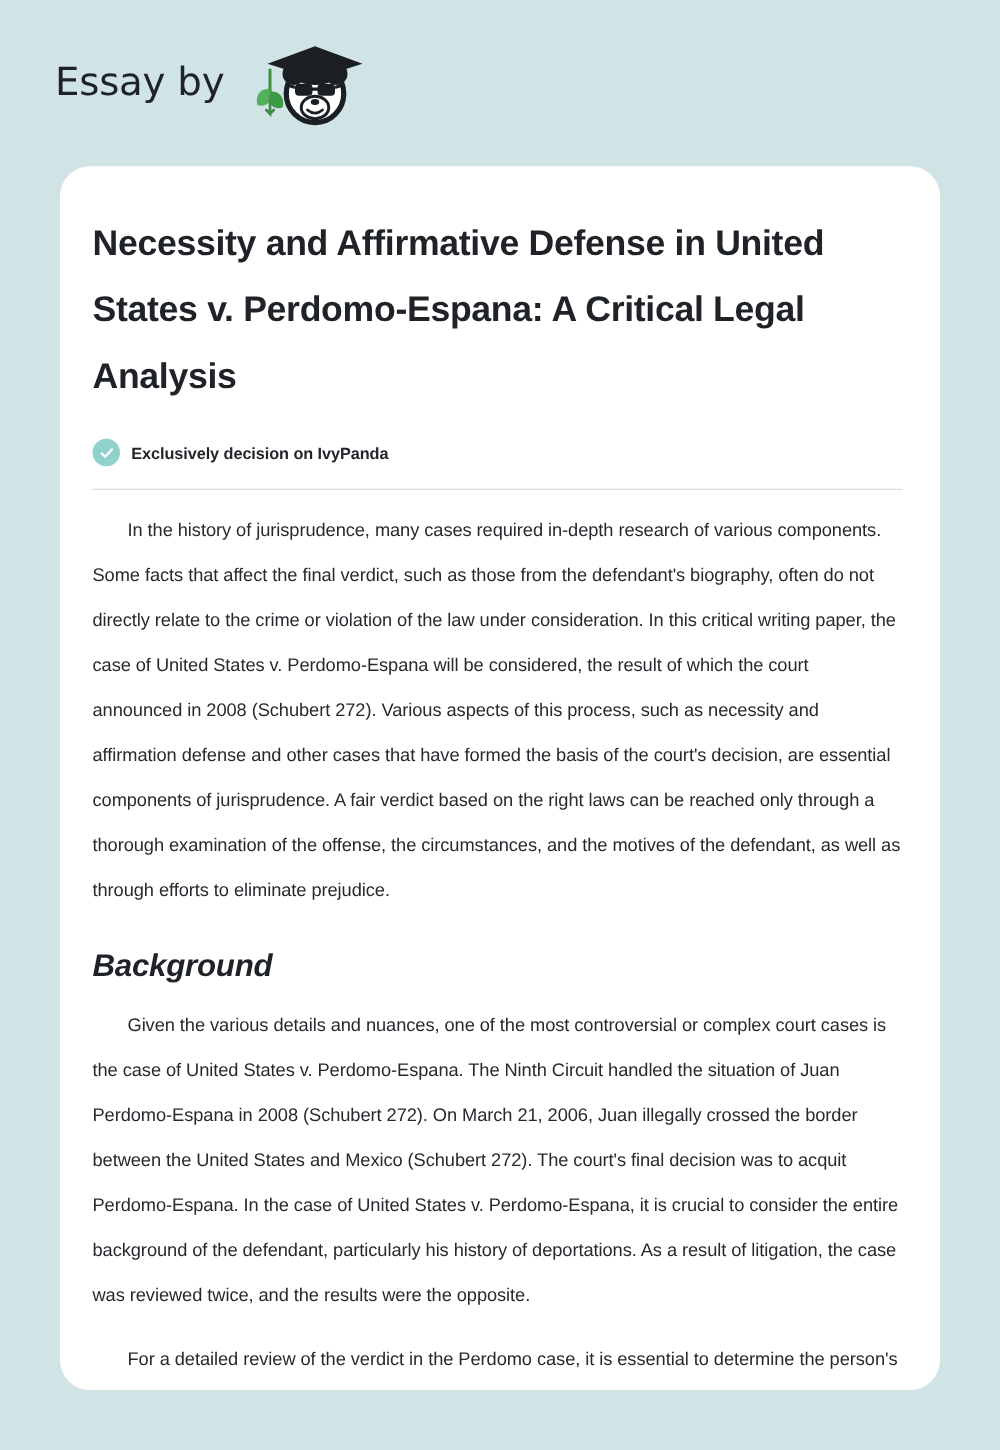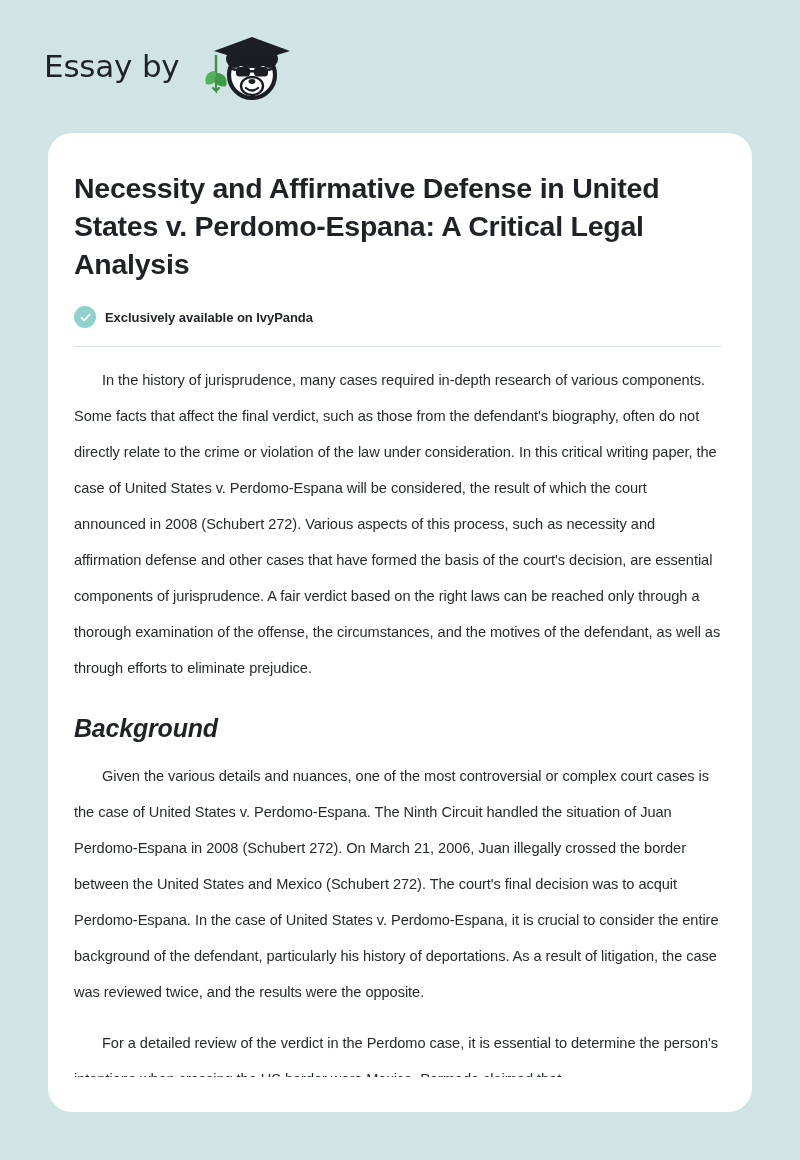--- a/index.html
+++ b/index.html
@@ -73,21 +73,21 @@
     padding: 0;
     overflow: hidden;
   }
   .card-inner {
     padding: 36px 30px 0 26px;
   }
 
   h1.doc-title {
     font-family: "Liberation Sans", sans-serif;
     font-size: 28.5px;
-    line-height: 38px;
+    line-height: 53px;
     font-weight: bold;
     color: #1f2328;
     margin: 0 0 0 0;
     letter-spacing: -0.25px;
     max-width: 600px;
   }
 
   .exclusive-row {
     display: flex;
     align-items: center;
@@ -188,21 +188,21 @@
   <div class="card-inner">
 
     <h1 class="doc-title">Necessity and Affirmative Defense in United States v. Perdomo-Espana: A Critical Legal Analysis</h1>
 
     <div class="exclusive-row">
       <span class="check-badge">
         <svg width="13" height="13" viewBox="0 0 13 13" xmlns="http://www.w3.org/2000/svg">
           <path d="M2.4 6.8 L5.1 9.4 L10.6 3.6" stroke="#ffffff" stroke-width="1.9" fill="none" stroke-linecap="round" stroke-linejoin="round"></path>
         </svg>
       </span>
-      <span class="exclusive-text">Exclusively available on IvyPanda</span>
+      <span class="exclusive-text">Exclusively decision on IvyPanda</span>
     </div>
 
     <div class="divider"></div>
 
     <p class="body-text">In the history of jurisprudence, many cases required in-depth research of various components. Some facts that affect the final verdict, such as those from the defendant's biography, often do not directly relate to the crime or violation of the law under consideration. In this critical writing paper, the case of United States v. Perdomo-Espana will be considered, the result of which the court announced in 2008 (Schubert 272). Various aspects of this process, such as necessity and affirmation defense and other cases that have formed the basis of the court's decision, are essential components of jurisprudence. A fair verdict based on the right laws can be reached only through a thorough examination of the offense, the circumstances, and the motives of the defendant, as well as through efforts to eliminate prejudice.</p>
 
     <h2 class="section-head tight">Background</h2>
     <p class="body-text">Given the various details and nuances, one of the most controversial or complex court cases is the case of United States v. Perdomo-Espana. The Ninth Circuit handled the situation of Juan Perdomo-Espana in 2008 (Schubert 272). On March 21, 2006, Juan illegally crossed the border between the United States and Mexico (Schubert 272). The court's final decision was to acquit Perdomo-Espana. In the case of United States v. Perdomo-Espana, it is crucial to consider the entire background of the defendant, particularly his history of deportations. As a result of litigation, the case was reviewed twice, and the results were the opposite.</p>
 
     <p class="body-text clipped">For a detailed review of the verdict in the Perdomo case, it is essential to determine the person's intentions when crossing the US border were Mexico. Permodo claimed that</p>

